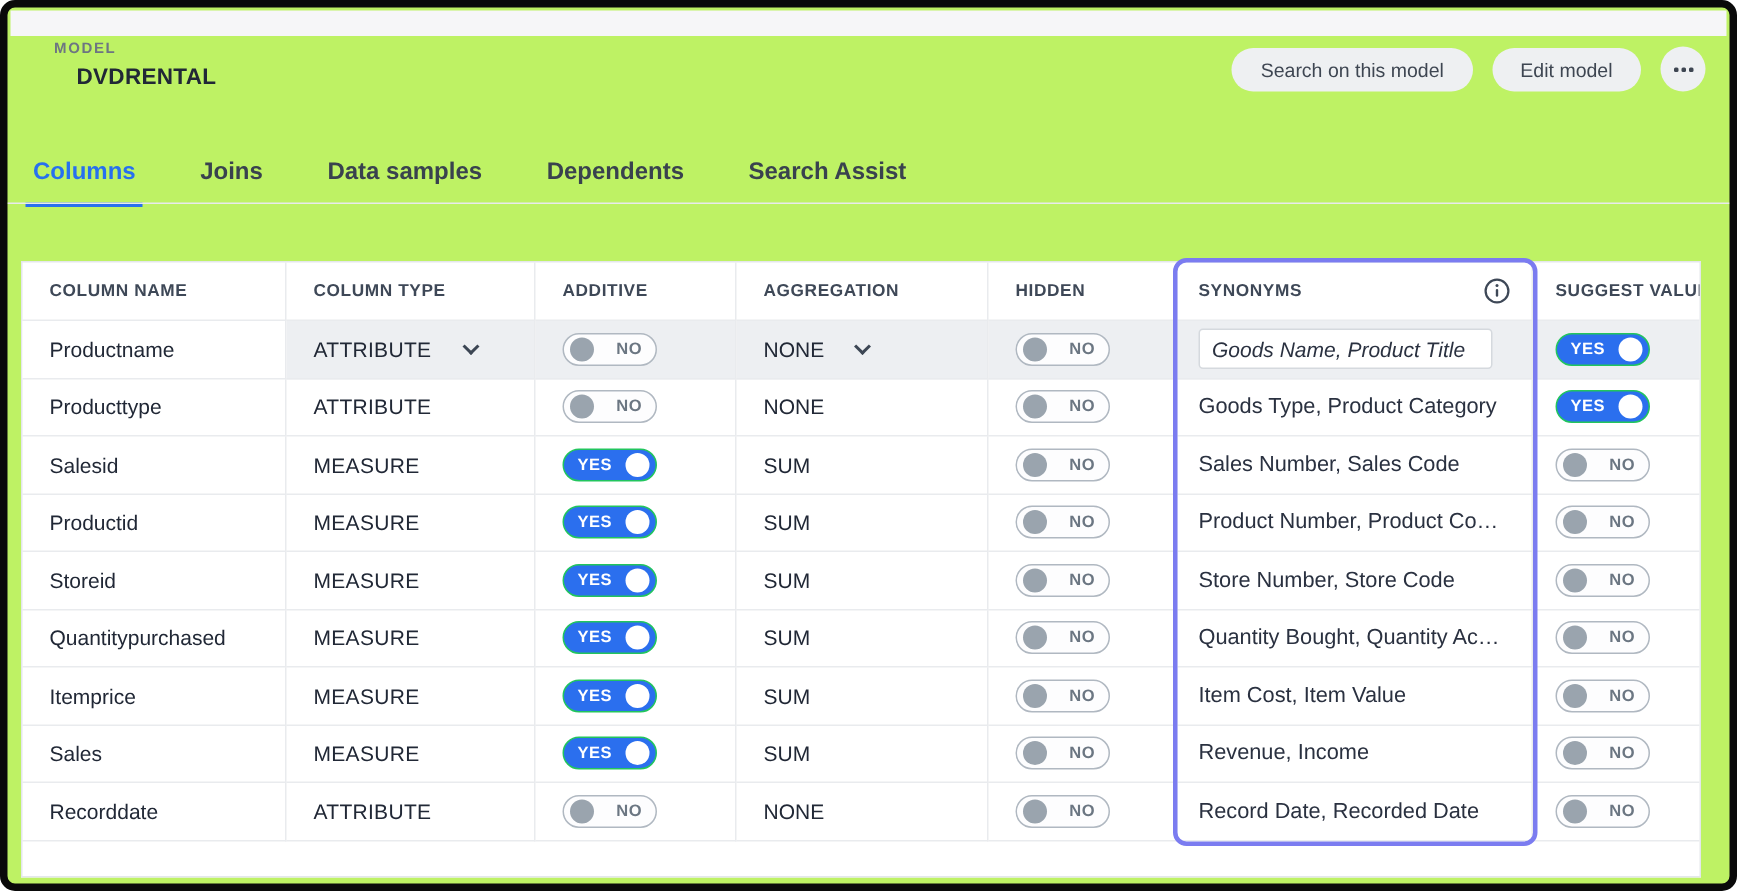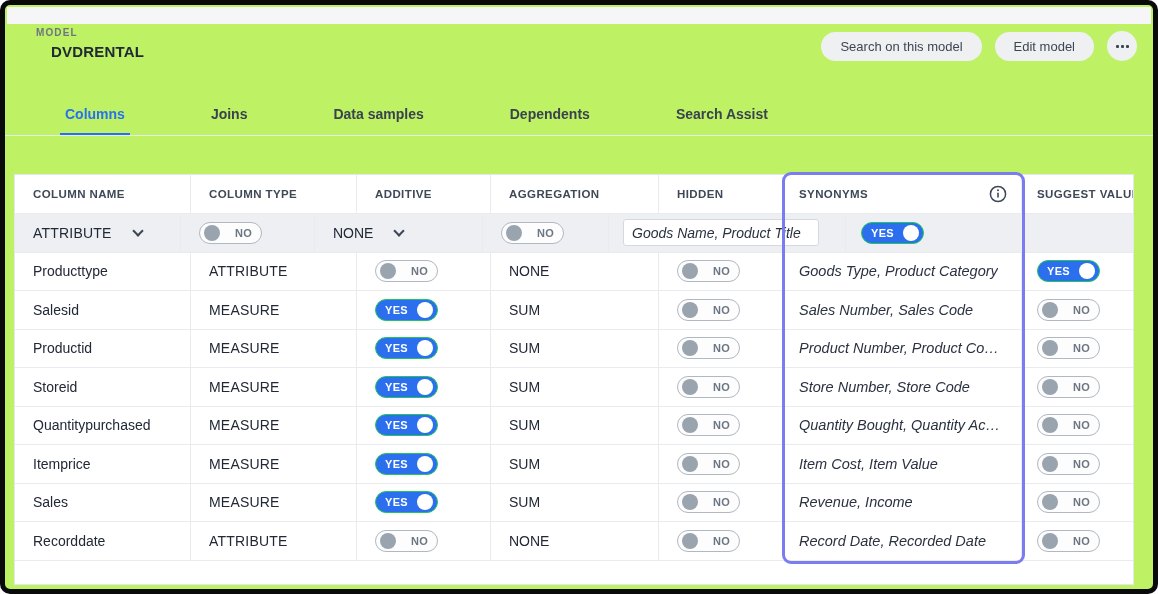--- a/index.html
+++ b/index.html
@@ -22,21 +22,21 @@
     display:flex; align-items:center;
   }
   .more-btn {
     width:30px; height:30px; border:none; border-radius:50%; background:#eef0f2; cursor:pointer;
     display:flex; align-items:center; justify-content:center; gap:2px; padding:0;
   }
   .more-btn .dot { width:3px; height:3px; border-radius:1px; background:#3e4652; display:block; }
 
   
   .tabs { position:absolute; left:12px; top:97px; display:flex; gap:33px; }
-  .tab { font-size:14px; font-weight:700; color:#39424e; padding:4px 5px 14px 5px; cursor:pointer; position:relative;margin-left:43px; }
+  .tab { font-size:16px; font-weight:700; color:#39424e; padding:4px 5px 14px 5px; cursor:pointer; position:relative; }
   .tab.active { color:#2770ef; }
   .tab.active::after { content:""; position:absolute; left:0; right:0; bottom:0; height:3px; background:#2770ef; }
   .tabs-divider { position:absolute; left:0; right:0; top:130px; height:1px; background:#e8eaed; }
 
   
   .table-wrap { position:absolute; left:9px; top:169px; width:1120px; border:1px solid #e4e7eb; background:#fff; }
   .trow { display:flex; }
   .thead .cell { height:39px; font-size:11.5px; font-weight:700; color:#3e4857; letter-spacing:.4px; }
   .cell {
     display:flex; align-items:center; padding-left:18px;
@@ -63,21 +63,21 @@
     font-size:11px; font-weight:700; letter-spacing:.3px;
   }
   .toggle .t-label { padding:0 5px; }
   .toggle .knob { width:16px; height:16px; border-radius:50%; }
   .toggle.off { flex-direction:row-reverse; border:1px solid #b0b8c1; background:#fdfdfe; color:#6b7682; }
   .toggle.off .knob { background:#9aa4ae; }
   .toggle.on { background:#2b6fee; color:#fff; border:1px solid #22c55e; }
   .toggle.on .knob { background:#fff; }
 
   
-  .syn-text { font-style:italic; font-size:14.5px; color:#2a3140; text-overflow:ellipsis; overflow:hidden; }
+  .syn-text { font-size:14.5px; color:#2a3140; text-overflow:ellipsis; overflow:hidden; }
   .syn-input {
     width:196px; height:27px; border:1px solid #d5d9de; border-radius:3px; background:#fff;
     font-family:inherit; font-style:italic; font-size:14px; color:#2a3140; padding:0 8px; outline:none;
   }
   .syn-overlay {
     position:absolute; left:767px; top:-3px; width:243px; height:392px;
     border:3px solid #7b7cf0; border-radius:9px; pointer-events:none; z-index:5;
   }
   .c6.head-syn { justify-content:space-between; padding-right:14px; }
   .info-ic { width:18px; height:18px; flex:0 0 auto; }
@@ -128,20 +128,21 @@
           <rect x="8.2" y="7.6" width="1.6" height="5.2" rx="0.8" fill="#3e4857"></rect>
           <circle cx="9" cy="5.3" r="1" fill="#3e4857"></circle>
         </svg>
       </div>
       <div class="cell c7">SUGGEST VALUES</div>
     </div>
 
     <div class="tbody">
 
       <div class="trow selected">
+        <div class="cell c1">Productname</div>
         <div class="cell c2">
           <span class="type-val">ATTRIBUTE</span>
           <span class="chev"></span>
         </div>
         <div class="cell c3">
           <span class="toggle off">
               <span class="t-label">NO</span>
               <span class="knob"></span>
             </span>
         </div>

